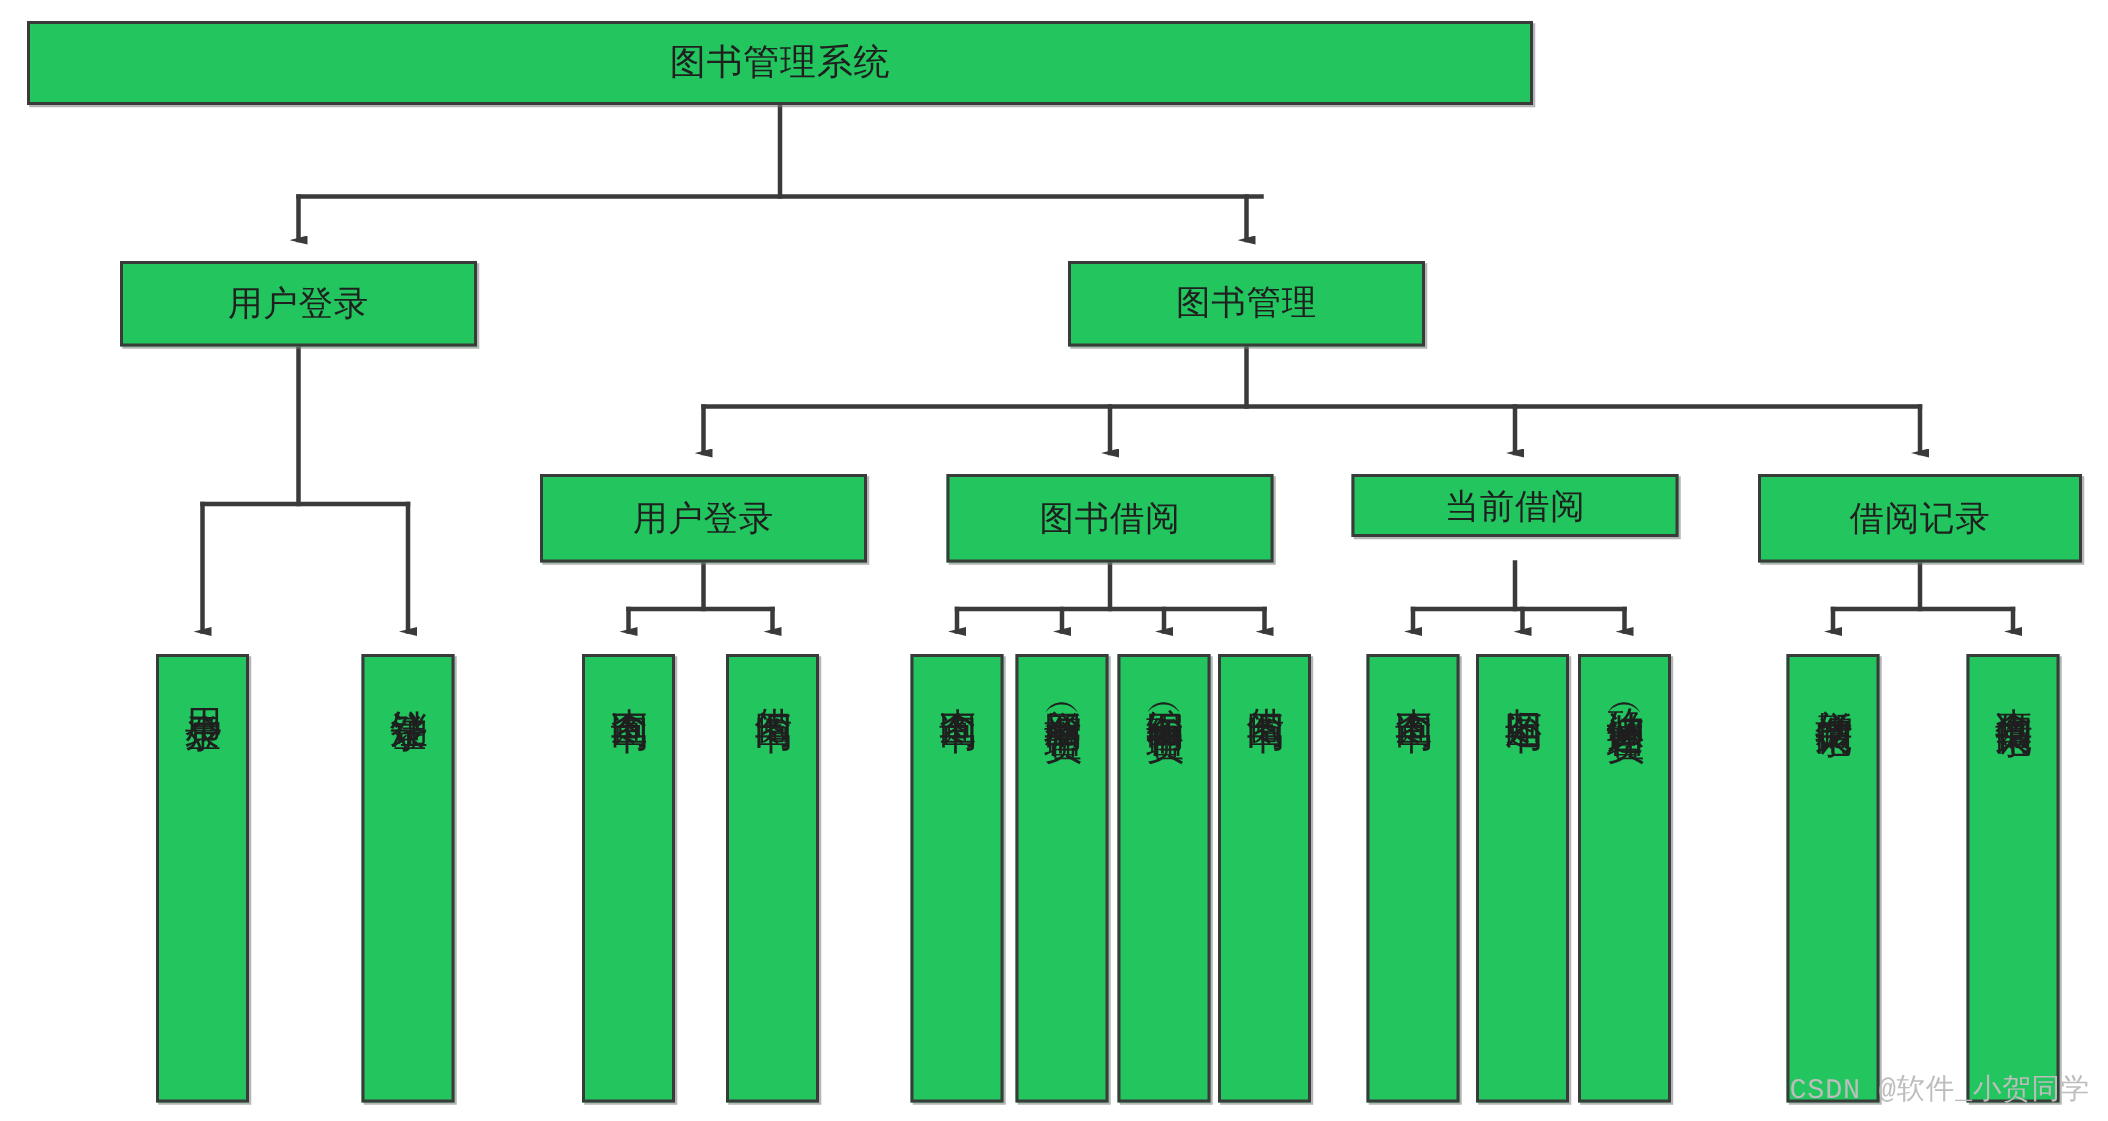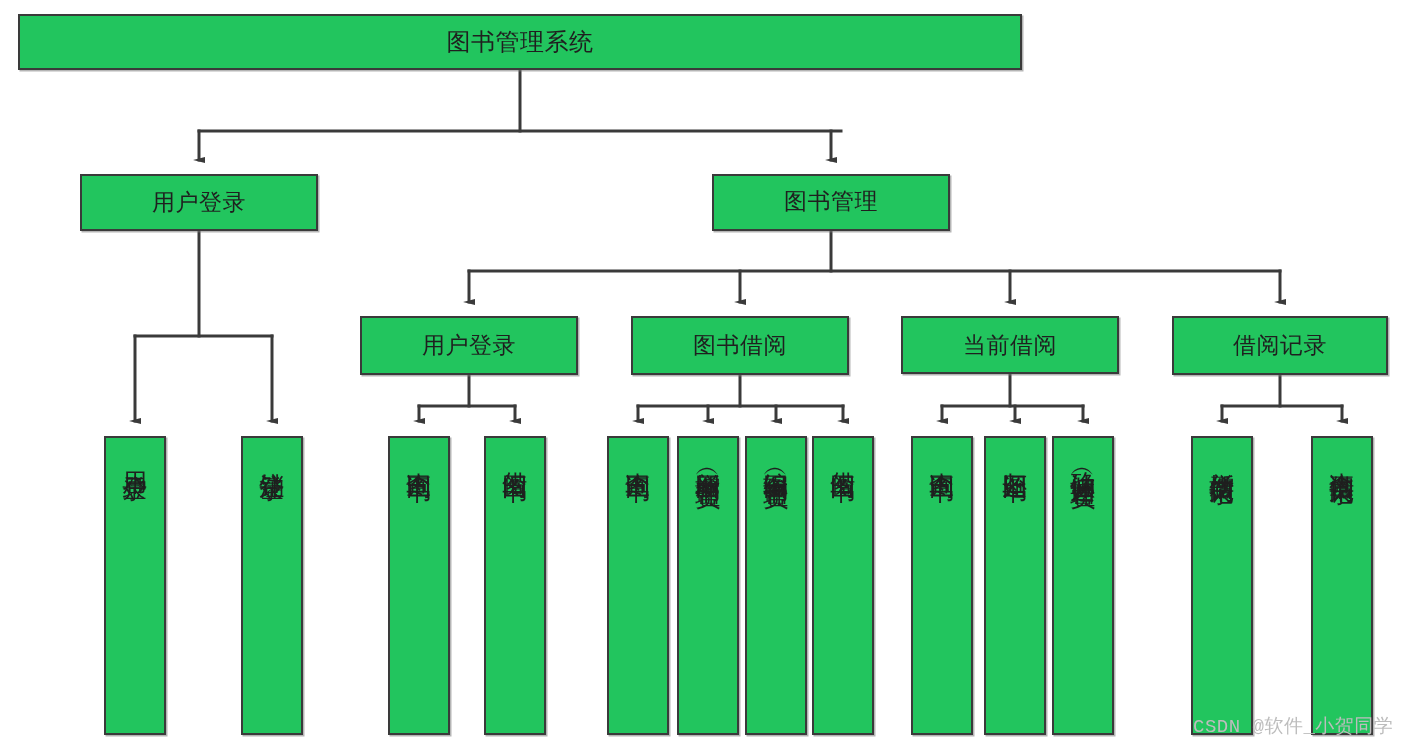--- a/index.html
+++ b/index.html
@@ -138,21 +138,21 @@
   <div class="node horizontal" style="left:712px; top:174px; width:238px; height:57px;font-family:Liberation Serif, serif;">
     <span class="node-label">图书管理</span>
   </div>
 
   <div class="node horizontal" style="left:360px; top:316px; width:218px; height:59px;">
     <span class="node-label">用户登录</span>
   </div>
   <div class="node horizontal" style="left:631px; top:316px; width:218px; height:59px;">
     <span class="node-label">图书借阅</span>
   </div>
-  <div class="node horizontal" style="left:901px; top:316px; width:218px; height:58px;">
+  <div class="node horizontal" style="left:901px; top:316px; width:218px; height:42px;">
     <span class="node-label">当前借阅</span>
   </div>
   <div class="node horizontal" style="left:1172px; top:316px; width:216px; height:59px;">
     <span class="node-label">借阅记录</span>
   </div>
 
   <div class="node vertical" style="left:104px; top:436px; width:62px; height:299px;">
     <span class="node-label">用户登录</span>
   </div>
   <div class="node vertical" style="left:241px; top:436px; width:62px; height:299px;">

